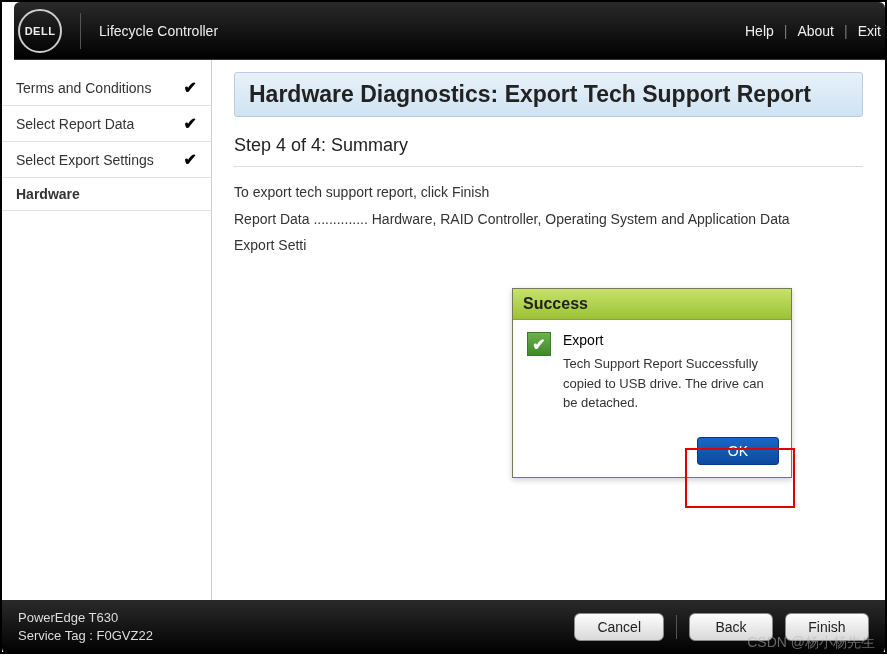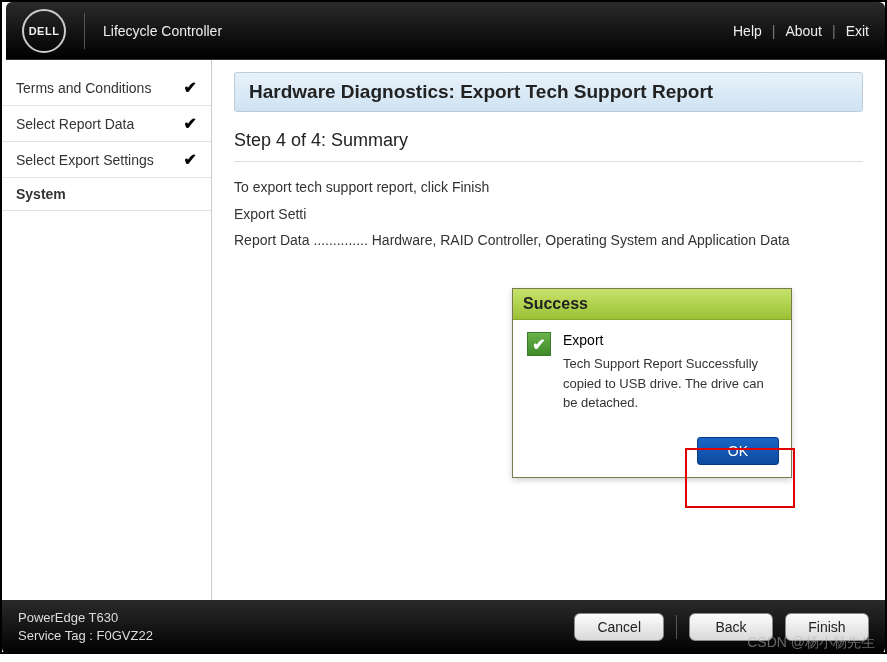--- a/index.html
+++ b/index.html
@@ -11,25 +11,25 @@
       background: #fff;
       position: relative;
       overflow: hidden;
     }
     .topbar {
       height: 58px;
       background: linear-gradient(#2a2a2a, #000000);
       border-bottom: 1px solid #333;
       display: flex;
       align-items: center;
-      padding: 0 16px;
+      padding: 0 4px;
       color: #fff;
       border-top-left-radius: 6px;
       border-top-right-radius: 6px;
-      margin: 2px 2px 0 6px;
+      margin: 2px 2px 0 14px;
     }
     .logo-ring {
       width: 44px; height: 44px;
       border: 2px solid #ccc;
       border-radius: 50%;
       display: flex; align-items: center; justify-content: center;
       font-size: 11px; font-weight: bold; letter-spacing: 0.5px;
       color: #eee;
     }
     .topbar-divider {
@@ -67,21 +67,21 @@
       flex: 1;
       padding: 12px 22px;
       position: relative;
     }
     .main-title-bar {
       background: linear-gradient(#e8f1f9, #cfe3f3);
       border: 1px solid #bcd;
       border-radius: 3px;
       padding: 8px 14px;
       font-weight: bold;
-      font-size: 19px;
+      font-size: 23px;
       color: #222;
     }
     .step-title {
       font-size: 18px; margin-top: 18px; color: #222;
     }
     .hr { border: none; border-top: 1px solid #ddd; margin: 10px 0 12px 0; }
     .body-text { font-size: 14px; color: #333; line-height: 1.9; }
     .body-text .row { white-space: nowrap; }
     .dots { letter-spacing: 0px; }
 
@@ -197,37 +197,37 @@
     </div>
     <div class="side-item done">
       <span>Select Report Data</span>
       <span class="check">✔</span>
     </div>
     <div class="side-item done">
       <span>Select Export Settings</span>
       <span class="check">✔</span>
     </div>
     <div class="side-item active">
-      <span>System</span>
+      <span>Hardware</span>
     </div>
   </div>
 
   <div class="main">
     <div class="main-title-bar">Hardware Diagnostics: Export Tech Support Report</div>
     <div class="step-title">Step 4 of 4: Summary</div>
     <hr class="hr">
     <div class="body-text">
       <div class="row">To export tech support report, click Finish</div>
       <div class="row">
-        <span>Export Setti</span>
-      </div>
-      <div class="row">
         <span>Report Data</span>
         <span class="dots"> .............. </span>
         <span>Hardware, RAID Controller, Operating System and Application Data</span>
+      </div>
+      <div class="row">
+        <span>Export Setti</span>
       </div>
     </div>
 
     <div class="dialog">
       <div class="dialog-head">Success</div>
       <div class="dialog-body">
         <div class="check-icon">✔</div>
         <div class="dialog-text">
           <div class="dtitle">Export</div>
           <div class="dmsg">Tech Support Report Successfully copied to USB drive. The drive can be detached.</div>

